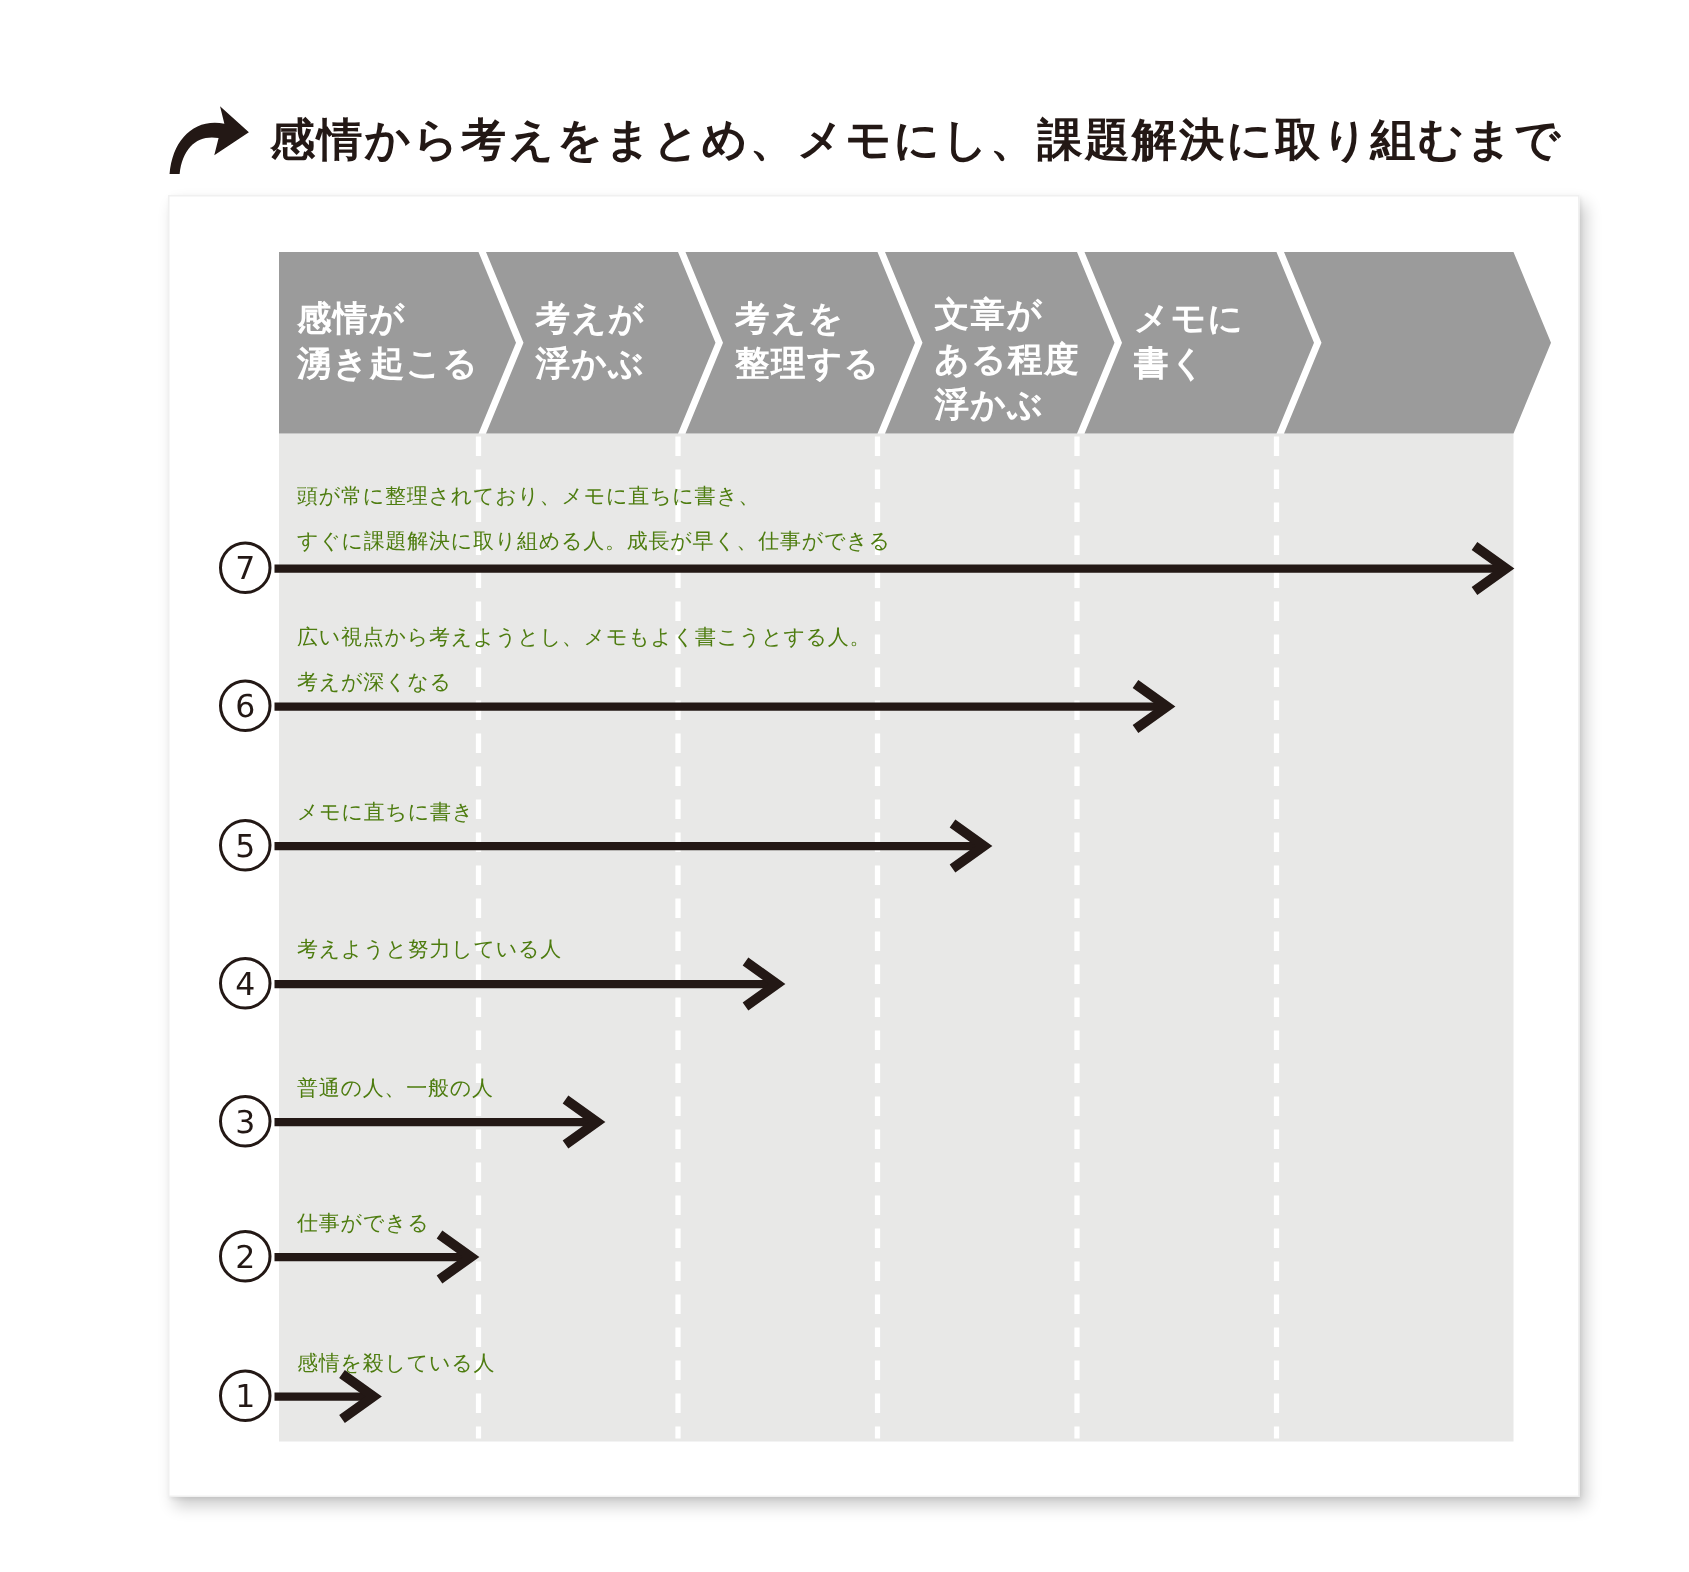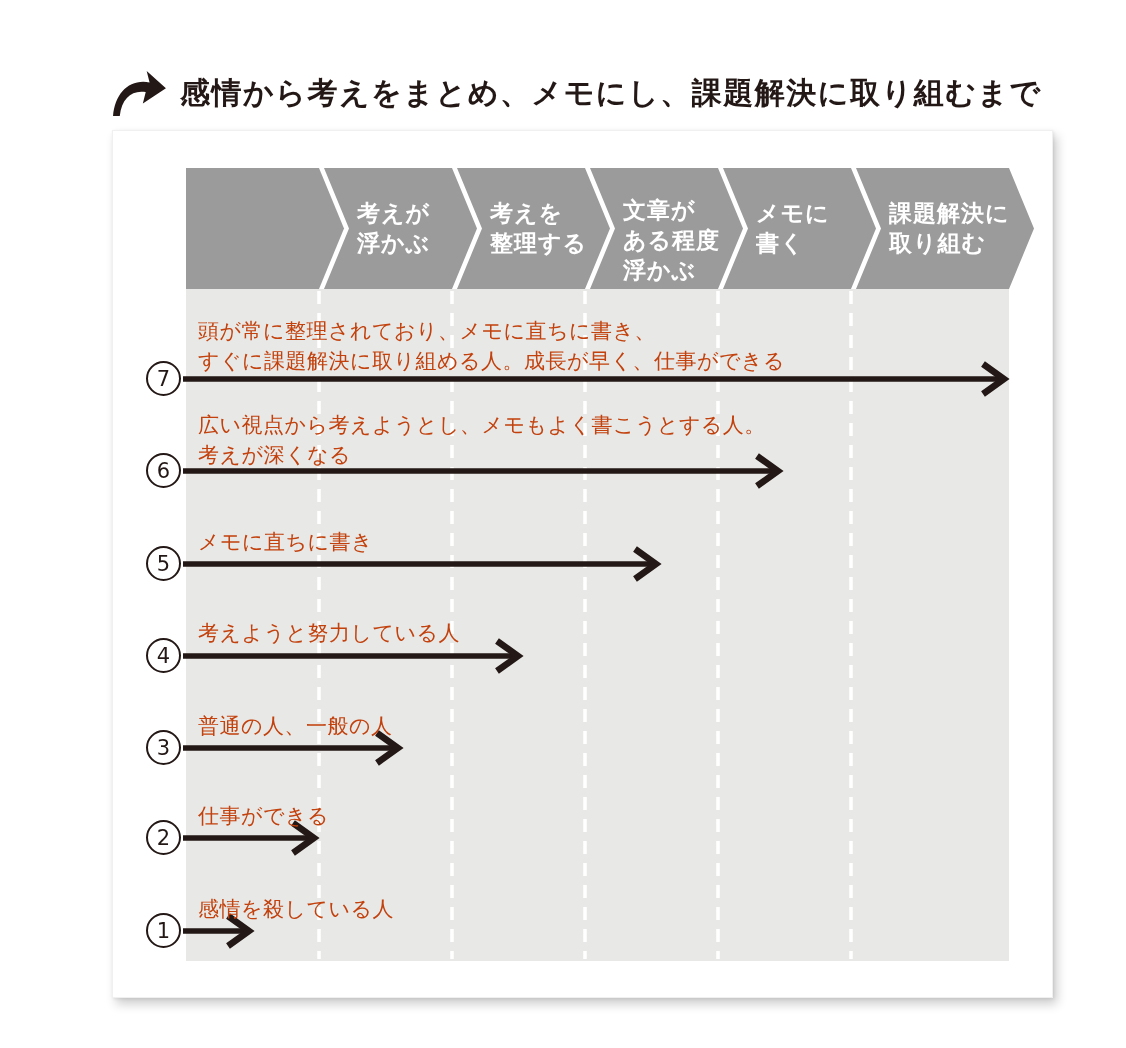--- a/index.html
+++ b/index.html
@@ -19,21 +19,21 @@
     position:absolute;left:112px;top:130px;width:941px;height:868px;
     background:#ffffff;border:1px solid #f0f0f0;box-sizing:border-box;
     box-shadow:4px 6px 10px rgba(0,0,0,0.20), 1px 1px 3px rgba(0,0,0,0.08);
   }
   .card svg.diagram{position:absolute;left:0;top:0;}
   .stage-label{
     position:absolute;color:#ffffff;font-size:23px;line-height:30px;
     font-weight:600;white-space:pre;letter-spacing:1px;
   }
   .row-label{
-    position:absolute;color:#c2410c;font-size:21px;line-height:30px;
+    position:absolute;color:#4d7c0f;font-size:14px;line-height:30px;
     white-space:pre;letter-spacing:0.5px;
   }
   .circle-num{
     position:absolute;width:35px;height:35px;box-sizing:border-box;
     border:2.5px solid #231815;border-radius:50%;background:#ffffff;
     display:flex;align-items:center;justify-content:center;
     font-size:21px;color:#231815;font-weight:400;
   }
 </style>
 </head>
@@ -68,31 +68,31 @@
       <polyline points="522,418 543,433 522,448" fill="none" stroke="#231815" stroke-width="6.5" stroke-linejoin="miter"></polyline>
       <line x1="70" y1="525" x2="401" y2="525" stroke="#231815" stroke-width="5.5"></line>
       <polyline points="384,510 405,525 384,540" fill="none" stroke="#231815" stroke-width="6.5" stroke-linejoin="miter"></polyline>
       <line x1="70" y1="617" x2="281" y2="617" stroke="#231815" stroke-width="5.5"></line>
       <polyline points="264,602 285,617 264,632" fill="none" stroke="#231815" stroke-width="6.5" stroke-linejoin="miter"></polyline>
       <line x1="70" y1="707" x2="197" y2="707" stroke="#231815" stroke-width="5.5"></line>
       <polyline points="180,692 201,707 180,722" fill="none" stroke="#231815" stroke-width="6.5" stroke-linejoin="miter"></polyline>
       <line x1="70" y1="800" x2="132" y2="800" stroke="#231815" stroke-width="5.5"></line>
       <polyline points="115,785 136,800 115,815" fill="none" stroke="#231815" stroke-width="6.5" stroke-linejoin="miter"></polyline>
     </svg>
+    <div class="stage-label" style="left: 85px; top: 67px;">感情が
+湧き起こる</div>
     <div class="stage-label" style="left: 244px; top: 67px;">考えが
 浮かぶ</div>
     <div class="stage-label" style="left: 377px; top: 67px;">考えを
 整理する</div>
     <div class="stage-label" style="left: 510px; top: 52px; margin-top: 12px;">文章が
 ある程度
 浮かぶ</div>
     <div class="stage-label" style="left: 643px; top: 67px;">メモに
 書く</div>
-    <div class="stage-label" style="left: 776px; top: 67px;">課題解決に
-取り組む</div>
     <div class="circle-num" style="left: 33px; top: 230px;">7</div>
     <div class="row-label" style="left: 85px; top: 185px;">頭が常に整理されており、メモに直ちに書き、
 すぐに課題解決に取り組める人。成長が早く、仕事ができる</div>
     <div class="circle-num" style="left: 33px; top: 322px;">6</div>
     <div class="row-label" style="left: 85px; top: 279px;">広い視点から考えようとし、メモもよく書こうとする人。
 考えが深くなる</div>
     <div class="circle-num" style="left: 33px; top: 415px;">5</div>
     <div class="row-label" style="left: 85px; top: 396px;">メモに直ちに書き</div>
     <div class="circle-num" style="left: 33px; top: 507px;">4</div>
     <div class="row-label" style="left: 85px; top: 487px;">考えようと努力している人</div>

